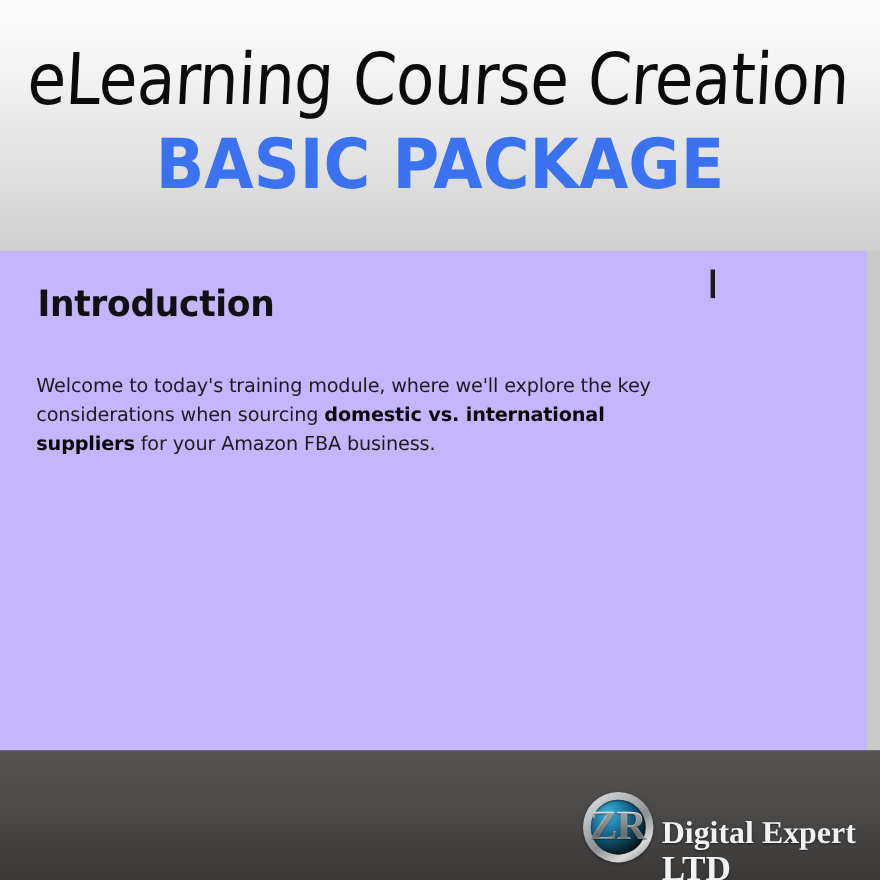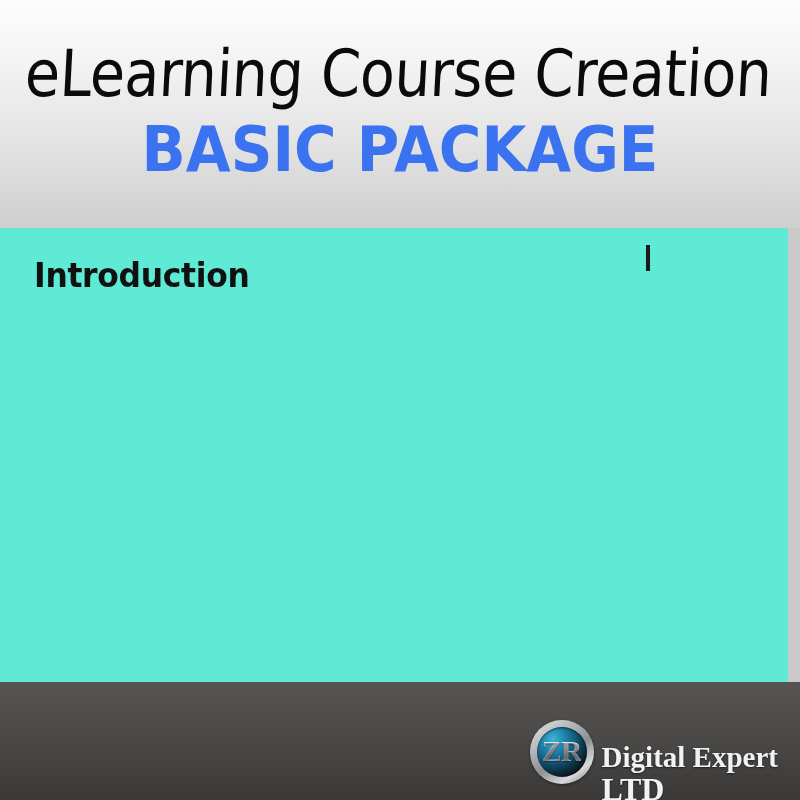--- a/index.html
+++ b/index.html
@@ -64,21 +64,21 @@
     transform-origin: center top;
   }
 
   
   .slide-body {
     position: absolute;
     left: 0;
     top: 228px;
     width: 788px;
     height: 454px;
-    background: #5eead4;
+    background: #c4b5fd;
   }
 
   .body-heading {
     position: absolute;
     left: 34px;
     top: 28px;
     font-family: "DejaVu Sans", sans-serif;
     font-size: 33px;
     font-weight: 700;
     color: #111111;
@@ -150,21 +150,21 @@
     height: 50px;
     border-radius: 50%;
     background: radial-gradient(circle at 32% 24%, #3fb3d6 0%, #1e7fa8 26%, #0d4a66 52%, #0a1418 78%, #050809 100%);
     display: flex;
     align-items: center;
     justify-content: center;
     box-shadow: inset 0 1px 2px rgba(0,0,0,0.6);
   }
   .brand-mark-letters {
     font-family: "Liberation Serif", "DejaVu Serif", serif;
-    font-size: 30px;
+    font-size: 38px;
     font-weight: 700;
     line-height: 1;
     background: linear-gradient(180deg, #ffffff 0%, #dcdee0 38%, #9ea1a4 70%, #e6e8ea 100%);
     -webkit-background-clip: text;
     background-clip: text;
     color: transparent;
     letter-spacing: -1px;
     text-shadow: 0 1px 1px rgba(0,0,0,0.35);
     transform: translateY(-1px);
   }
@@ -202,20 +202,21 @@
     <div class="banner-title">eLearning Course Creation</div>
     <div class="banner-subtitle">BASIC PACKAGE</div>
   </div>
 
   <div class="slide-body">
 
     <div class="body-heading">Introduction</div>
 
     <div class="text-caret"></div>
 
+    <div class="body-paragraph" id="paragraph"><span>Welcome to today's training module, where we'll explore the key considerations when sourcing </span><b>domestic vs. international suppliers</b><span> for your Amazon FBA business.</span></div>
   </div>
 
   <div class="footer">
     <div class="brand-lockup">
       <div class="brand-mark">
         <div class="brand-mark-inner">
           <span class="brand-mark-letters">ZR</span>
         </div>
       </div>
       <div class="brand-text">

